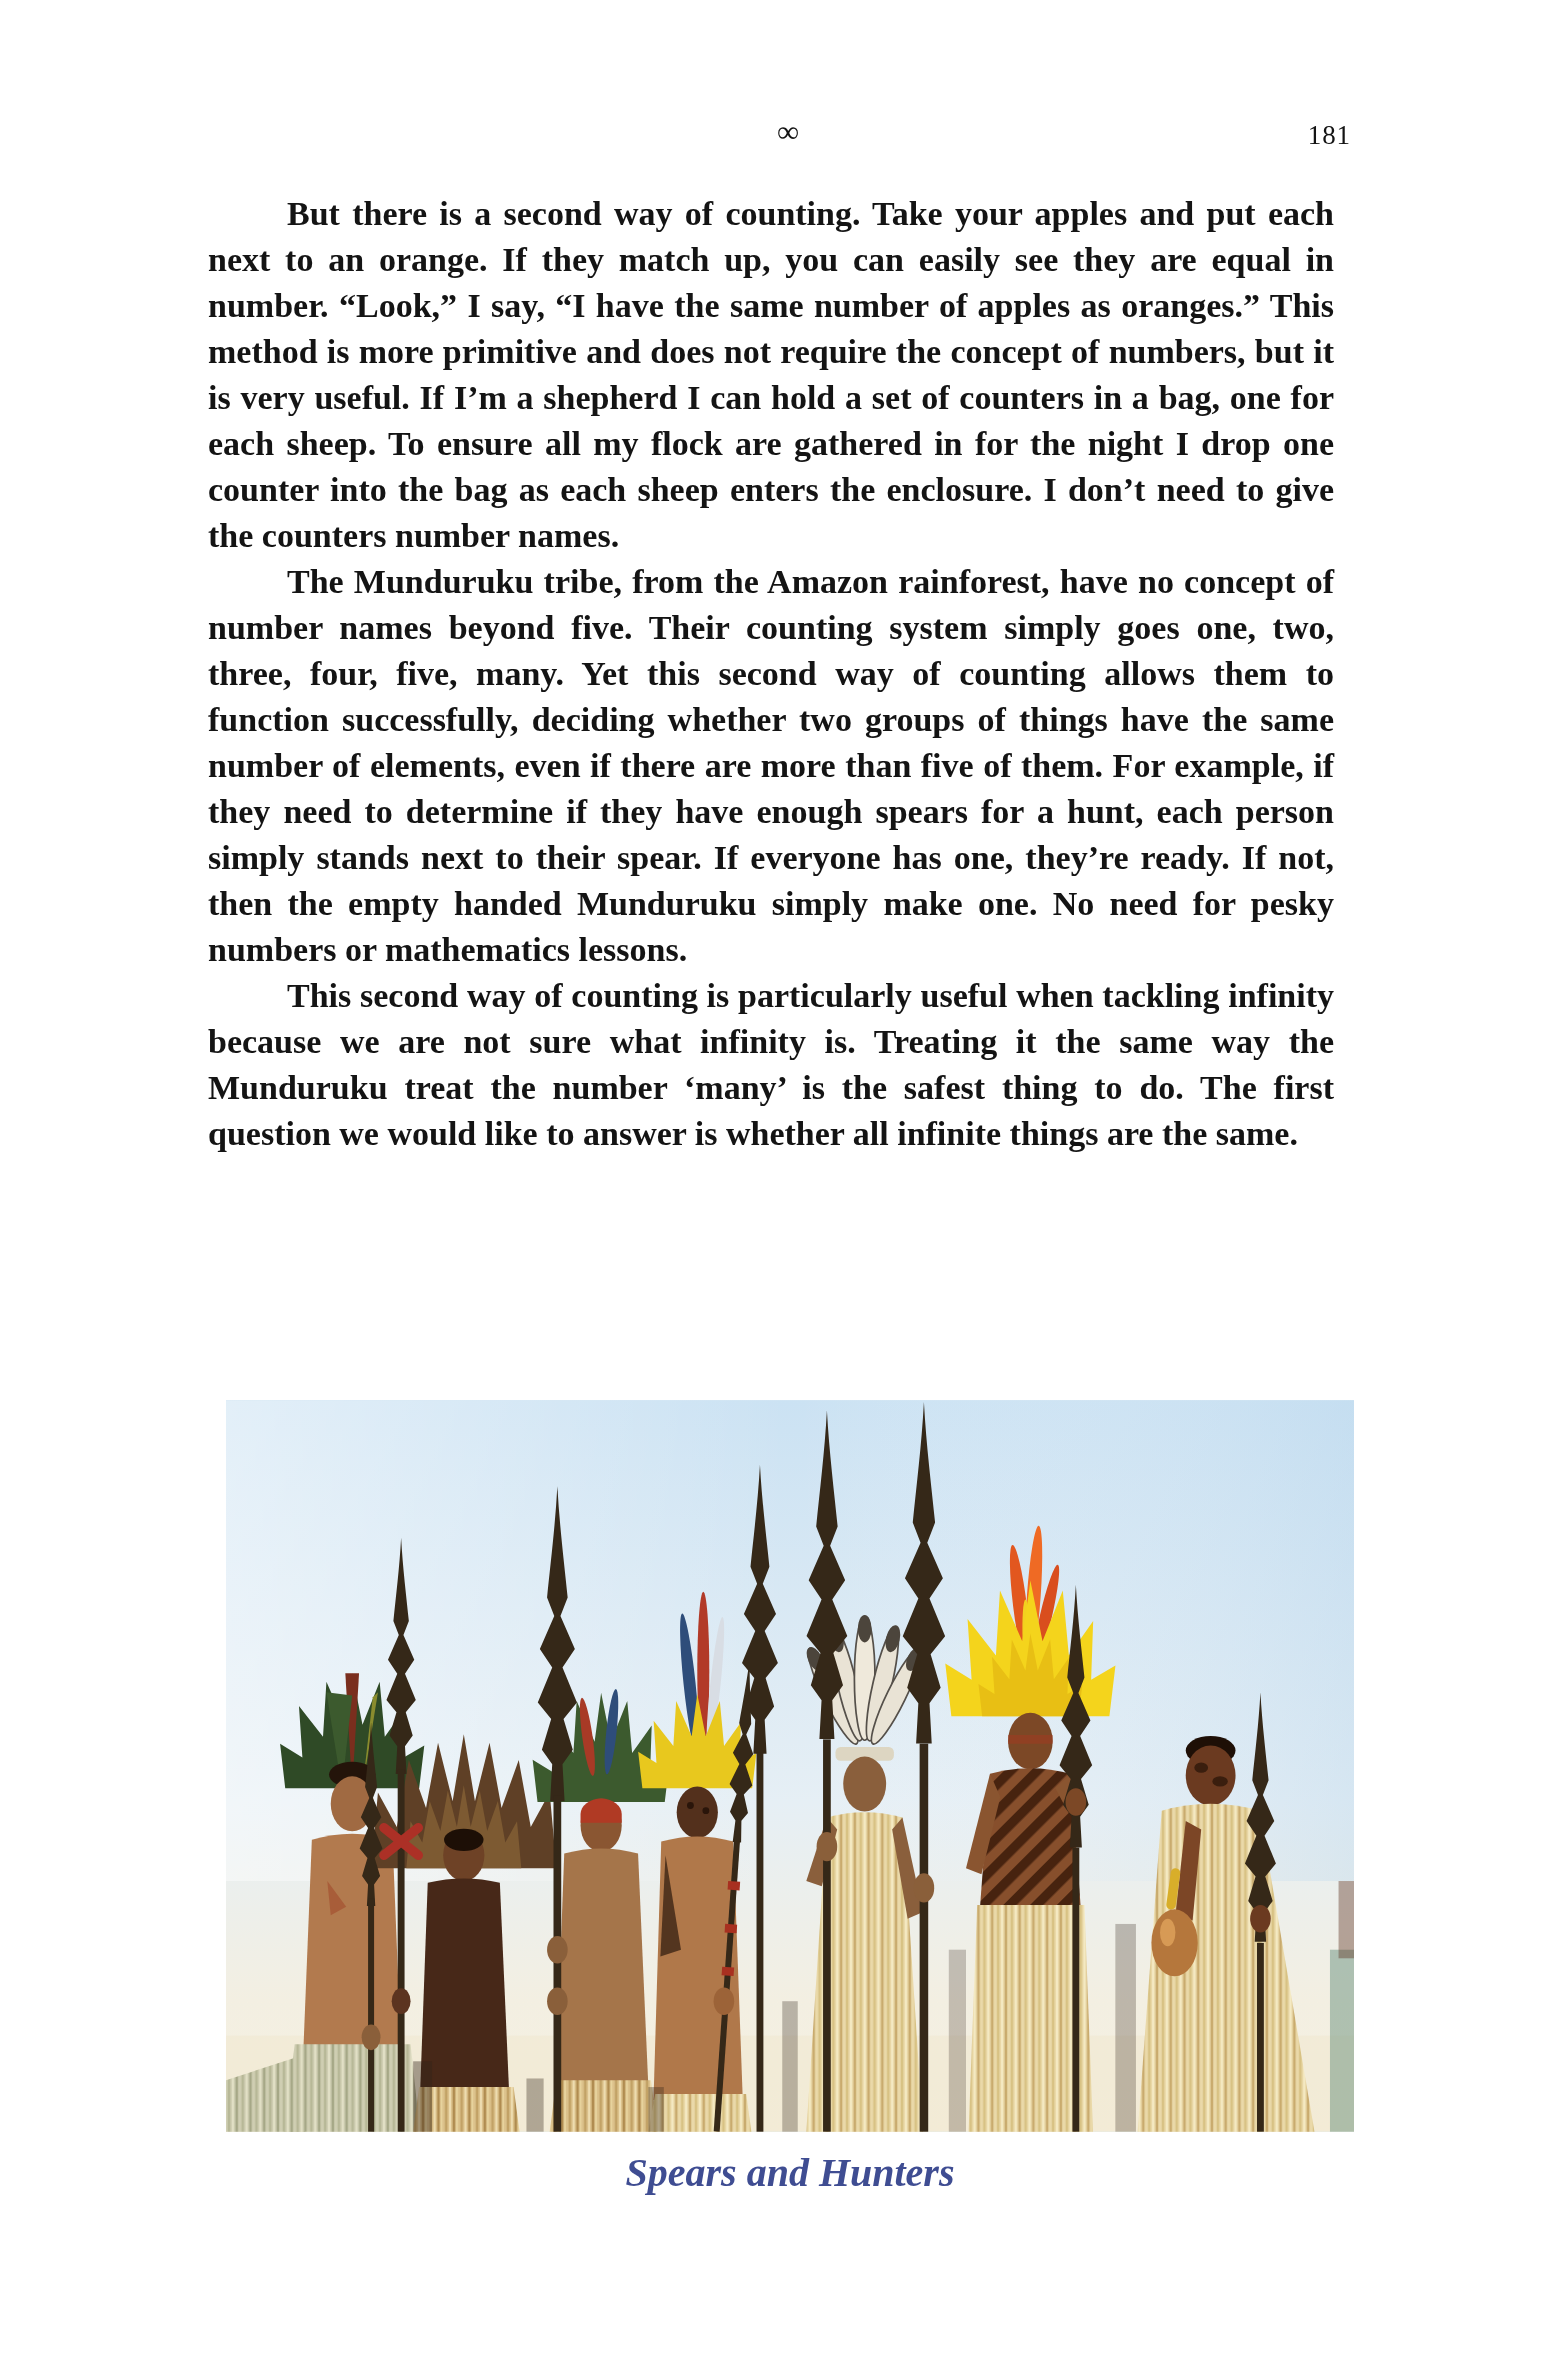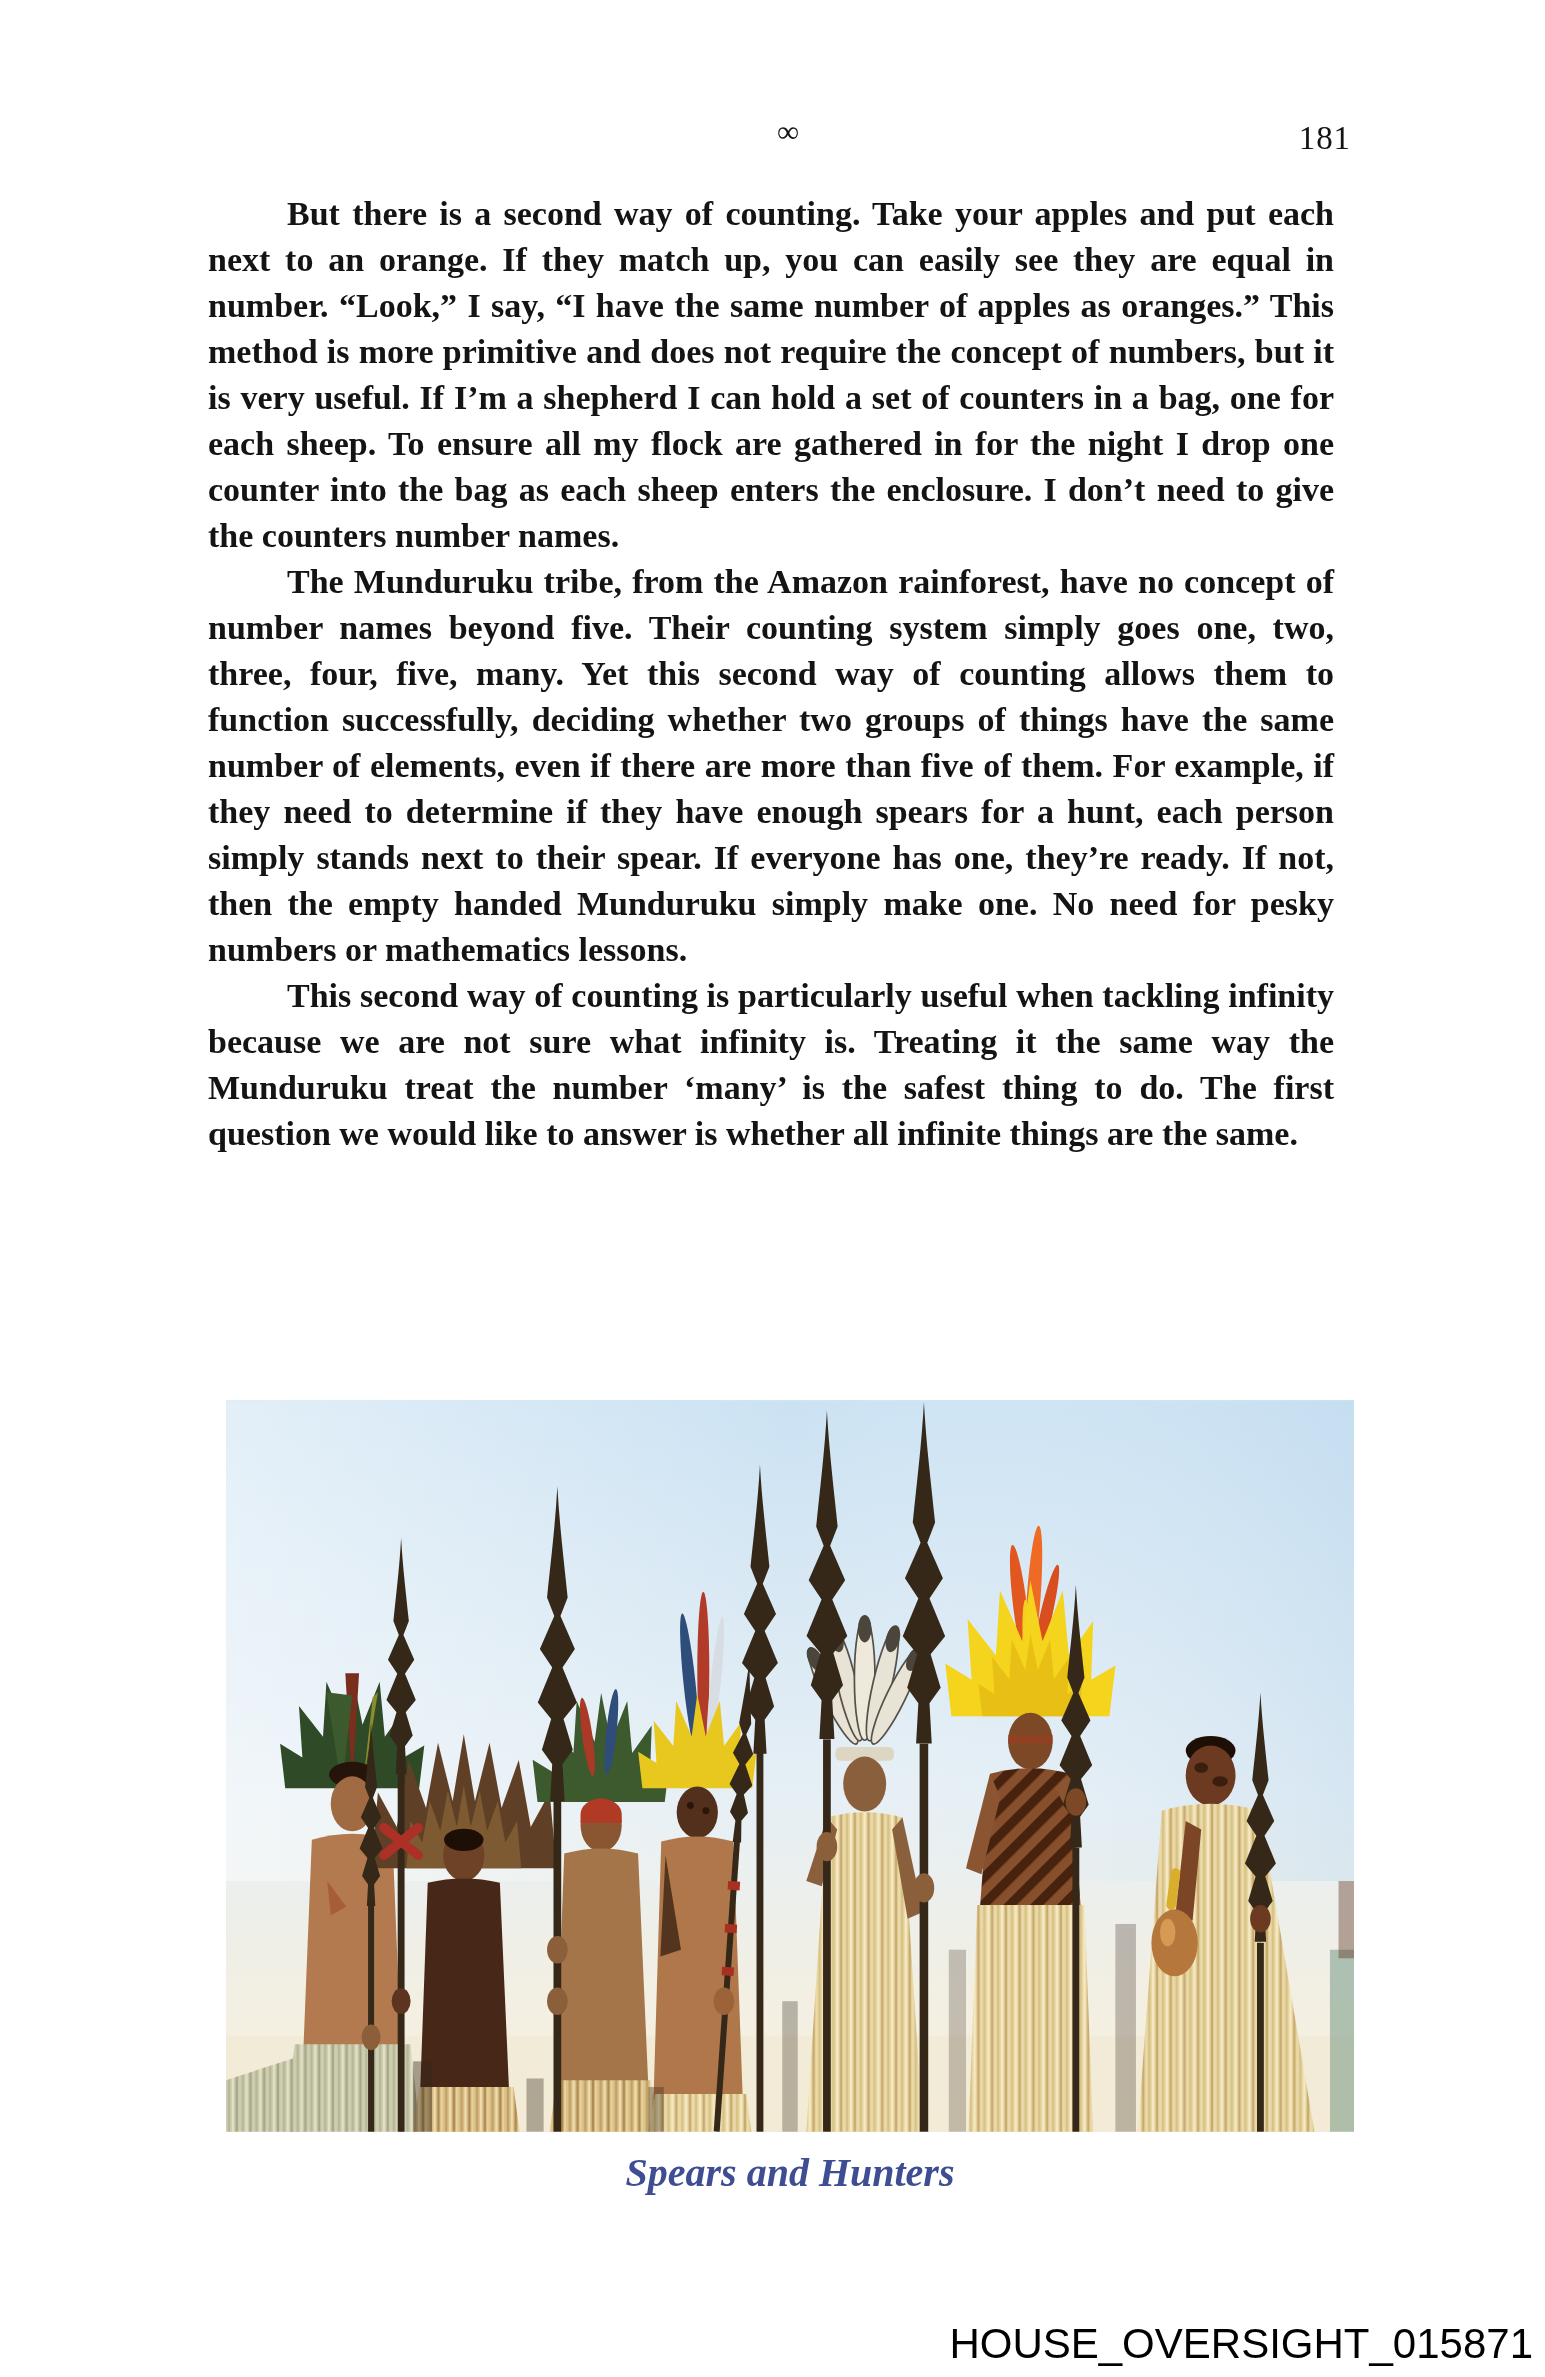--- a/index.html
+++ b/index.html
@@ -1,20 +1,20 @@
 <!DOCTYPE html>
 <html style="--page_bg: #ffffff; --text_color: #141414; --caption_color: #3f4d92; --sky_top: #cbe2f3; --sky_bottom: #f6f0e0; --spear_color: #352818; --grass_light: #e9dcae; --grass_dark: #c9ab6e; --headdress_yellow: #f4d41c; --headdress_orange: #e2571f; --headdress_green: #2f4a26; --headdress_brown: #5f4026; --feather_white: #e9e3d5;font-size:13.7px"><head>
 <meta charset="utf-8">
 <style>
   html,body{margin:0;padding:0;background:#e8e8e8;}
   .page{position:relative;width:1545px;height:2377px;margin:0 auto;background:var(--page_bg,#ffffff);
         font-family:"Liberation Serif",serif;color:var(--text_color,#141414);overflow:hidden;}
   .running-header{position:absolute;left:225px;top:117px;width:1126px;height:39px;font-size:27px;}
   .infinity{position:absolute;left:50%;top:-1.7px;transform:translateX(-50%);font-size:31px;line-height:34px;}
-  .page-number{position:absolute;right:0;top:2.6px;font-size:33px;letter-spacing:0.9px;}
+  .page-number{position:absolute;right:0;top:2.6px;font-size:27px;letter-spacing:0.9px;}
   .body-text{position:absolute;left:208px;top:191px;width:1126px;
              font-size:34px;line-height:46px;text-align:justify;font-weight:bold;}
   .body-text p{margin:0;text-indent:79px;}
   .figure-block{position:absolute;left:226px;top:1400px;width:1128px;margin:0;}
   .photo{position:relative;width:1128px;height:732px;overflow:hidden;background:#dcebf5;}
   .photo svg{display:block;width:100%;height:100%;}
   .figure-caption{margin-top:17px;text-align:center;font-style:italic;font-weight:bold;
              font-size:40px;color:var(--caption_color,#3f4d92);}
   .watermark{position:absolute;right:12px;bottom:8.6px;font-family:"Liberation Sans",sans-serif;
              font-size:42px;color:#000;}
@@ -250,16 +250,15 @@
           <ellipse cx="700" cy="520" rx="12" ry="17"></ellipse>
           <ellipse cx="813" cy="568" rx="12" ry="17"></ellipse>
           <ellipse cx="990" cy="468" rx="12" ry="16" fill="#7c4826"></ellipse>
           <ellipse cx="1205" cy="604" rx="12" ry="16" fill="#6b3a20"></ellipse>
         </g>
       </svg>
     </div>
     <figcaption class="figure-caption">Spears and Hunters</figcaption>
   </figure>
 
-  <div class="watermark">HOUSE_OVERSIGHT_015871</div>
 
 </div>
 
 
 </body></html>

